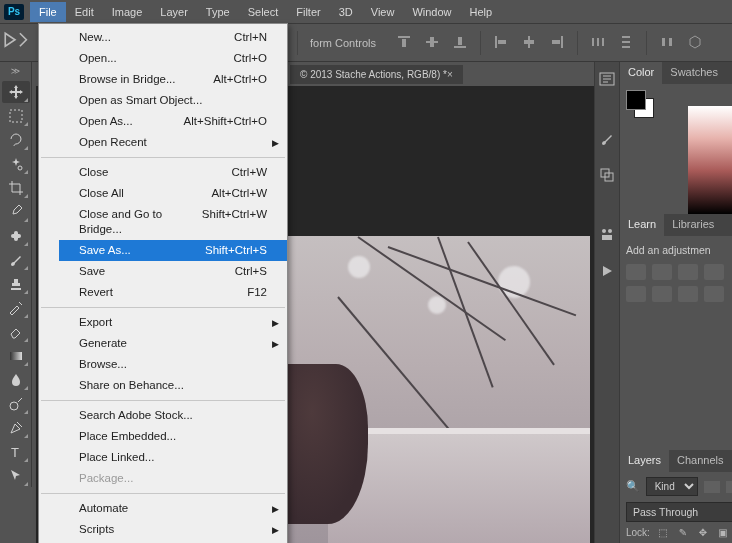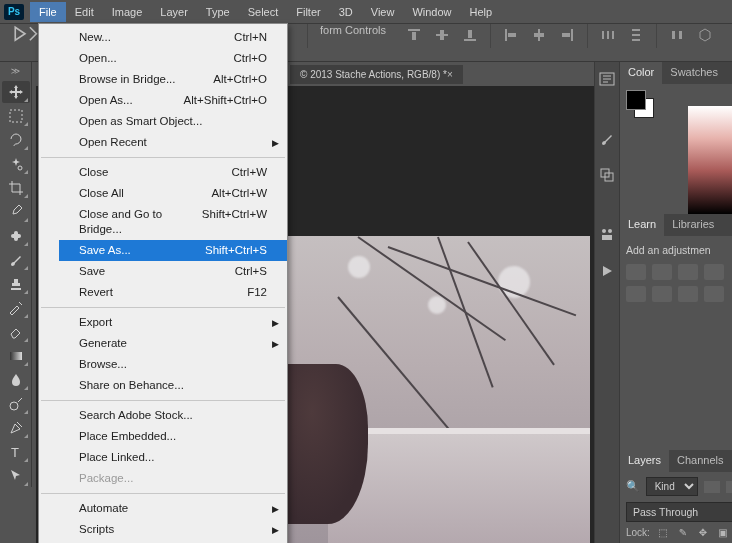--- a/index.html
+++ b/index.html
@@ -5,21 +5,21 @@
 * { margin:0; padding:0; box-sizing:border-box; font-family:"Segoe UI",Tahoma,sans-serif; user-select:none; }
 body { width:732px; height:543px; background:#535353; color:#d0d0d0; font-size:11px; overflow:hidden; position:relative; }
 
 
 .menubar { height:24px; background:#535353; display:flex; align-items:center; padding-left:4px; border-bottom:1px solid #3a3a3a; }
 .ps-logo { width:20px; height:16px; background:#001d33; color:#31c5f4; font-weight:bold; font-size:10px; display:flex; align-items:center; justify-content:center; border-radius:2px; margin-right:6px; }
 .menu-item { padding:4px 9px; color:#d8d8d8; cursor:default; }
 .menu-item.active { background:#4b7bb3; color:#fff; }
 
 
-.options-bar { height:38px; background:#535353; border-bottom:1px solid #383838; display:flex; padding-left:12px; gap:6px; }
+.options-bar { height:38px; background:#535353; border-bottom:1px solid #383838; display:flex; align-items:center; padding-left:2px; gap:6px; }
 .opt-icon { width:26px; height:26px; display:flex; align-items:center; justify-content:center; color:#bdbdbd; }
 .opt-sep { width:1px; height:24px; background:#444; margin:0 4px; }
 .opt-check { width:12px; height:12px; border:1px solid #888; background:#3f3f3f; }
 .opt-label { color:#c0c0c0; font-size:11px; margin-left:2px; }
 .align-cluster { display:flex; gap:4px; margin-left:10px; }
 .align-btn { width:24px; height:22px; background:#535353; display:flex; align-items:center; justify-content:center; }
 
 
 .tool-strip { position:absolute; left:0; top:62px; width:32px; background:#535353; display:flex; flex-direction:column; align-items:center; padding-top:4px; gap:2px; border-right:1px solid #3a3a3a; }
 .tool-btn { width:28px; height:22px; display:flex; align-items:center; justify-content:center; color:#cfcfcf; border-radius:2px; position:relative; }
@@ -316,26 +316,26 @@
     </div>
   <div class="dd-row">
       <span>Open...</span>
       <span>Ctrl+O</span>
     </div>
   <div class="dd-row">
       <span>Browse in Bridge...</span>
       <span>Alt+Ctrl+O</span>
     </div>
   <div class="dd-row">
+      <span>Open as Smart Object...</span>
+      <span></span>
+    </div>
+  <div class="dd-row">
       <span>Open As...</span>
       <span>Alt+Shift+Ctrl+O</span>
-    </div>
-  <div class="dd-row">
-      <span>Open as Smart Object...</span>
-      <span></span>
     </div>
   <div class="dd-row dd-sub">
       <span>Open Recent</span>
       <span class="dd-arrow">▶</span>
     </div>
   <div class="dd-sep"></div>
   <div class="dd-row">
       <span>Close</span>
       <span>Ctrl+W</span>
     </div>

